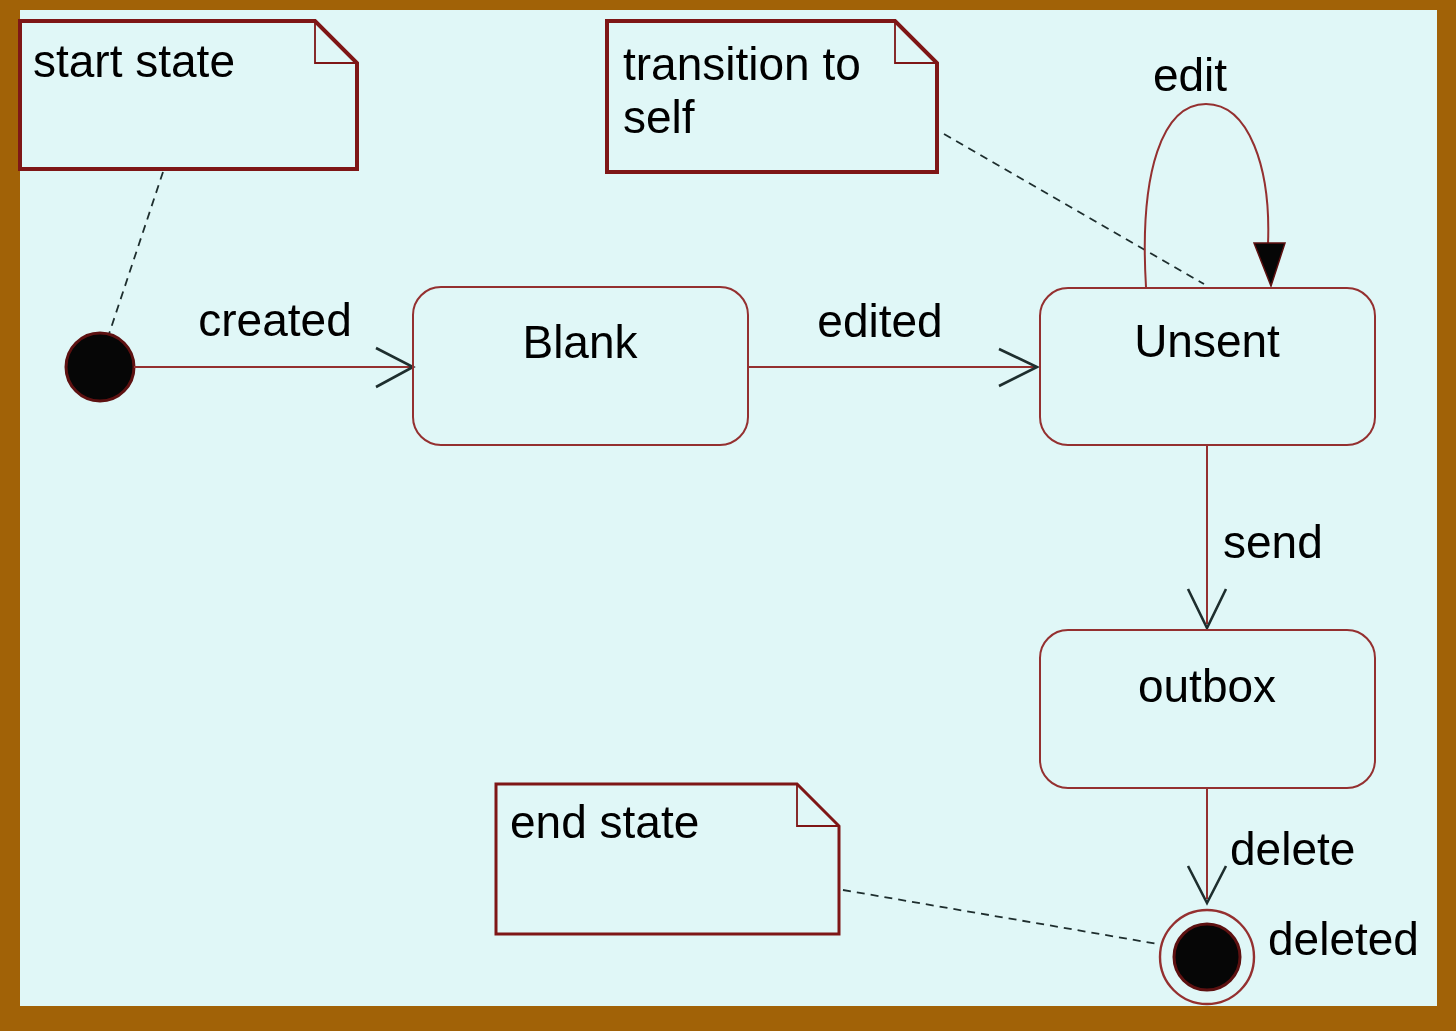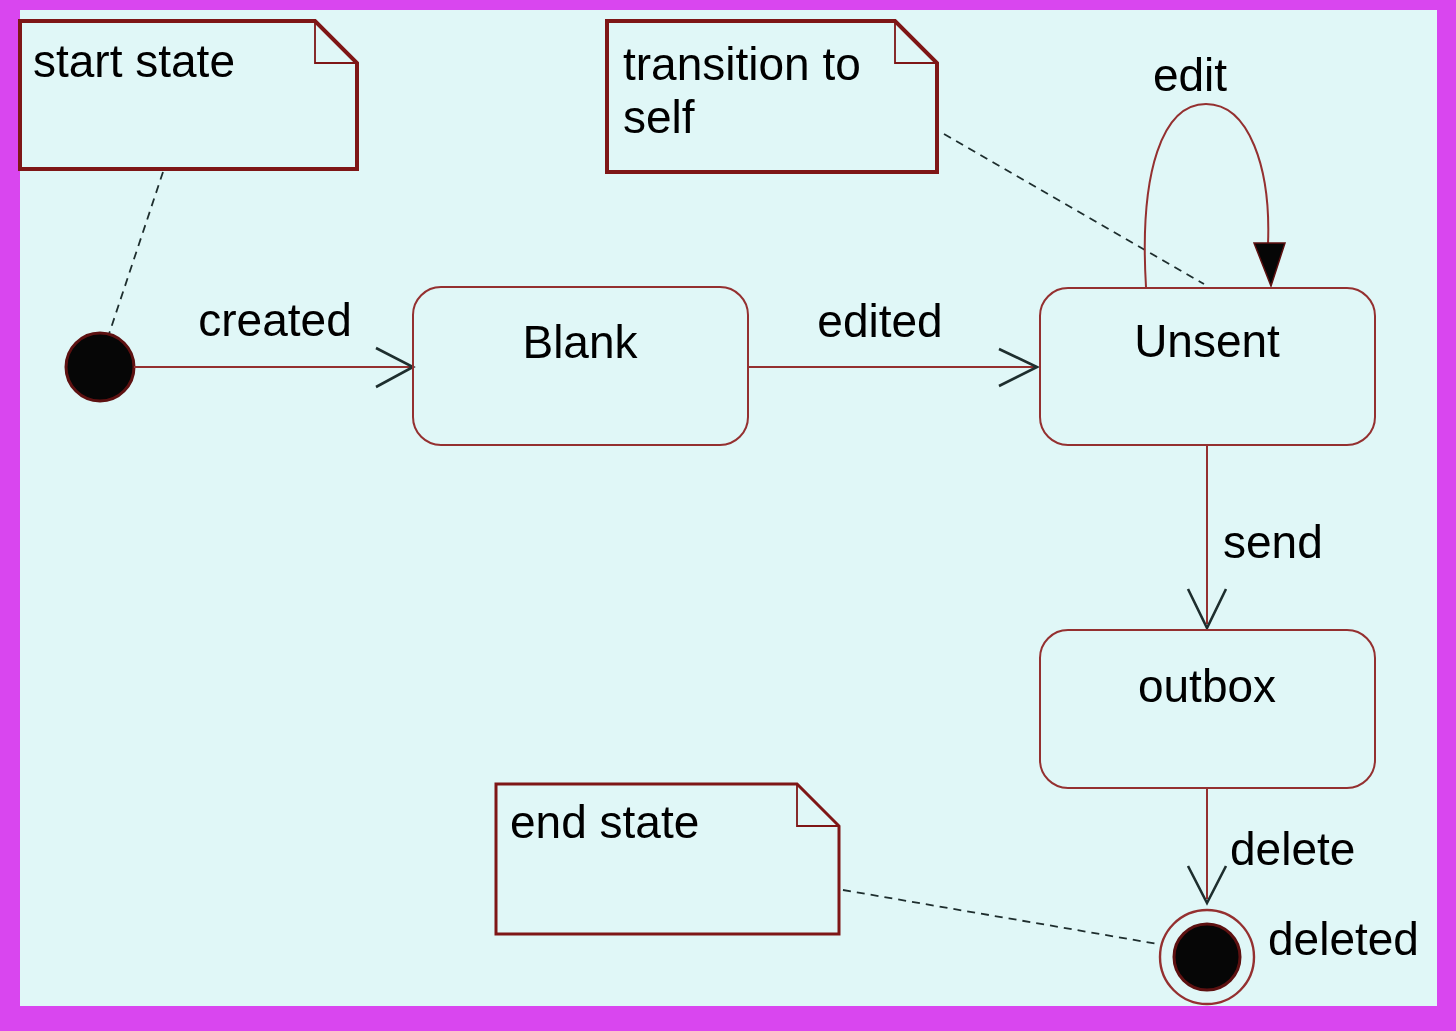--- a/index.html
+++ b/index.html
@@ -7,21 +7,21 @@
     padding: 0;
     background: #ffffff;
     width: 1456px;
     height: 1031px;
     overflow: hidden;
   }
   .stage {
     position: relative;
     width: 1456px;
     height: 1031px;
-    background: #d946ef;
+    background: #a16207;
     font-family: "Liberation Sans", sans-serif;
   }
   svg { display: block; }
 
   .canvas-bg   { fill: #e0f7f7; stroke: none; }
   .note-body   { fill: none; stroke: #7e1616; stroke-width: 4; }
   .note-body-thin { fill: none; stroke: #7e1616; stroke-width: 3; }
   .note-fold   { fill: none; stroke: #7e1616; stroke-width: 1.8; }
   .state-box   { fill: none; stroke: #943030; stroke-width: 2; }
   .tline       { fill: none; stroke: #943030; stroke-width: 2; }

